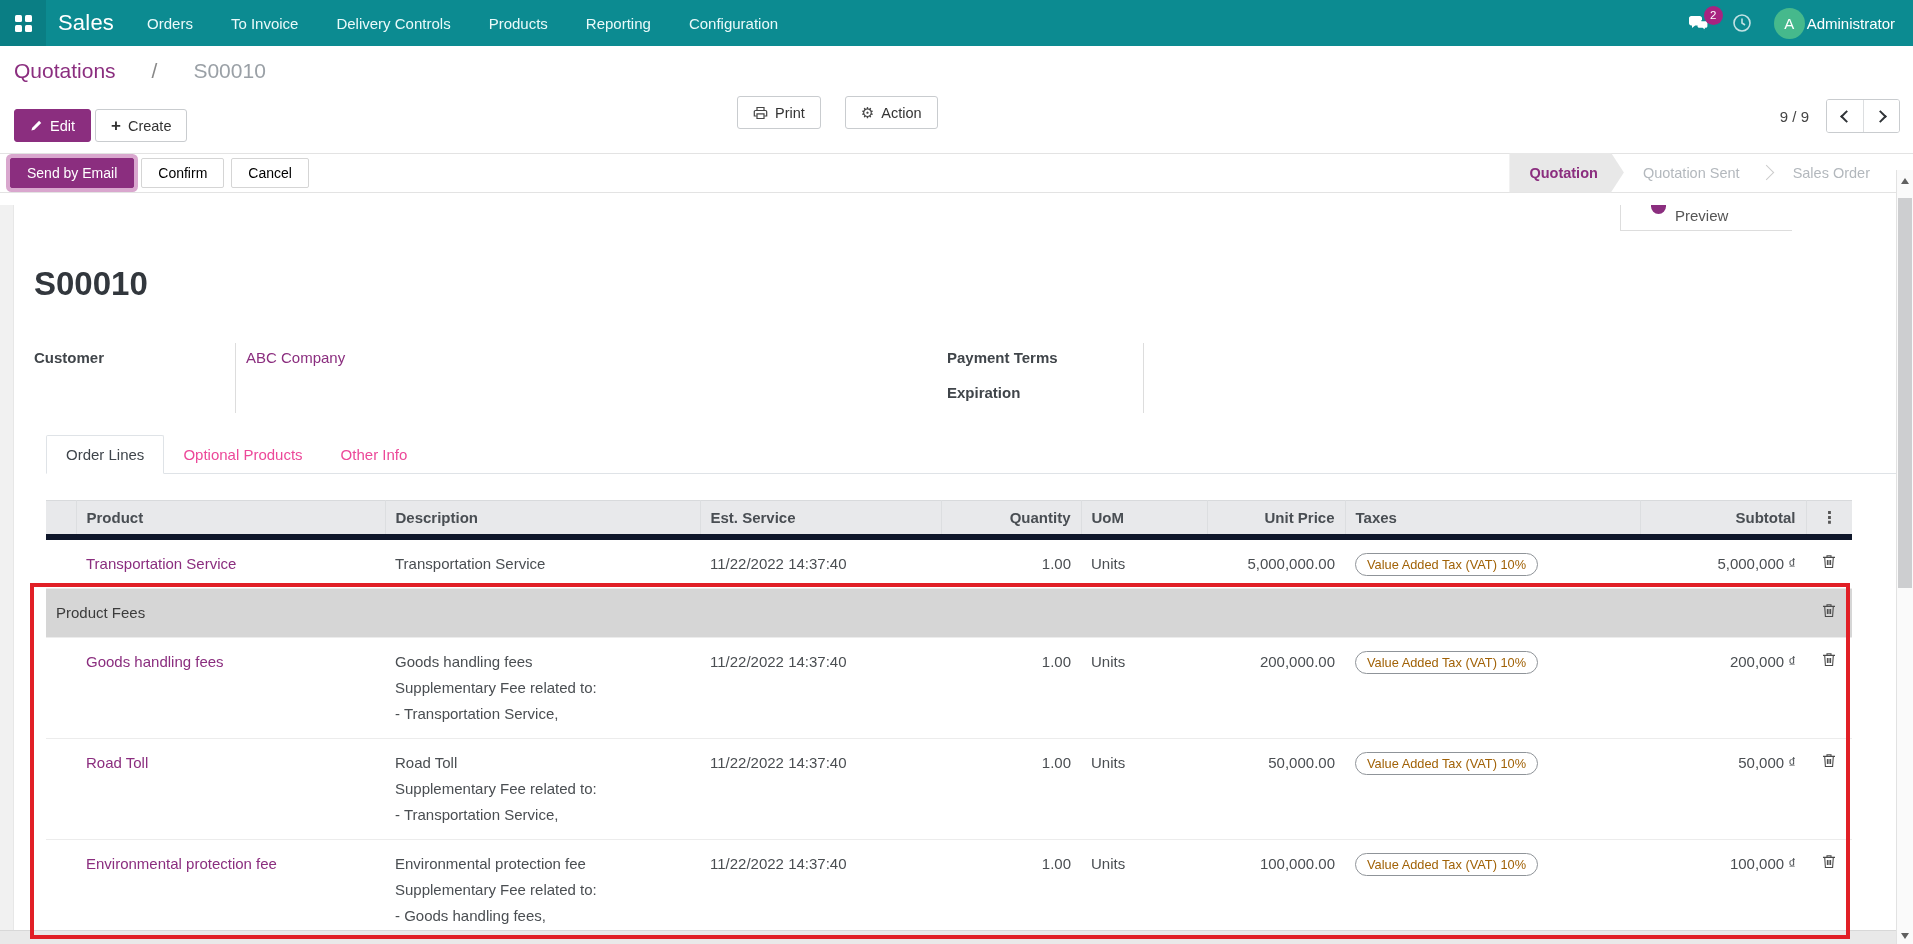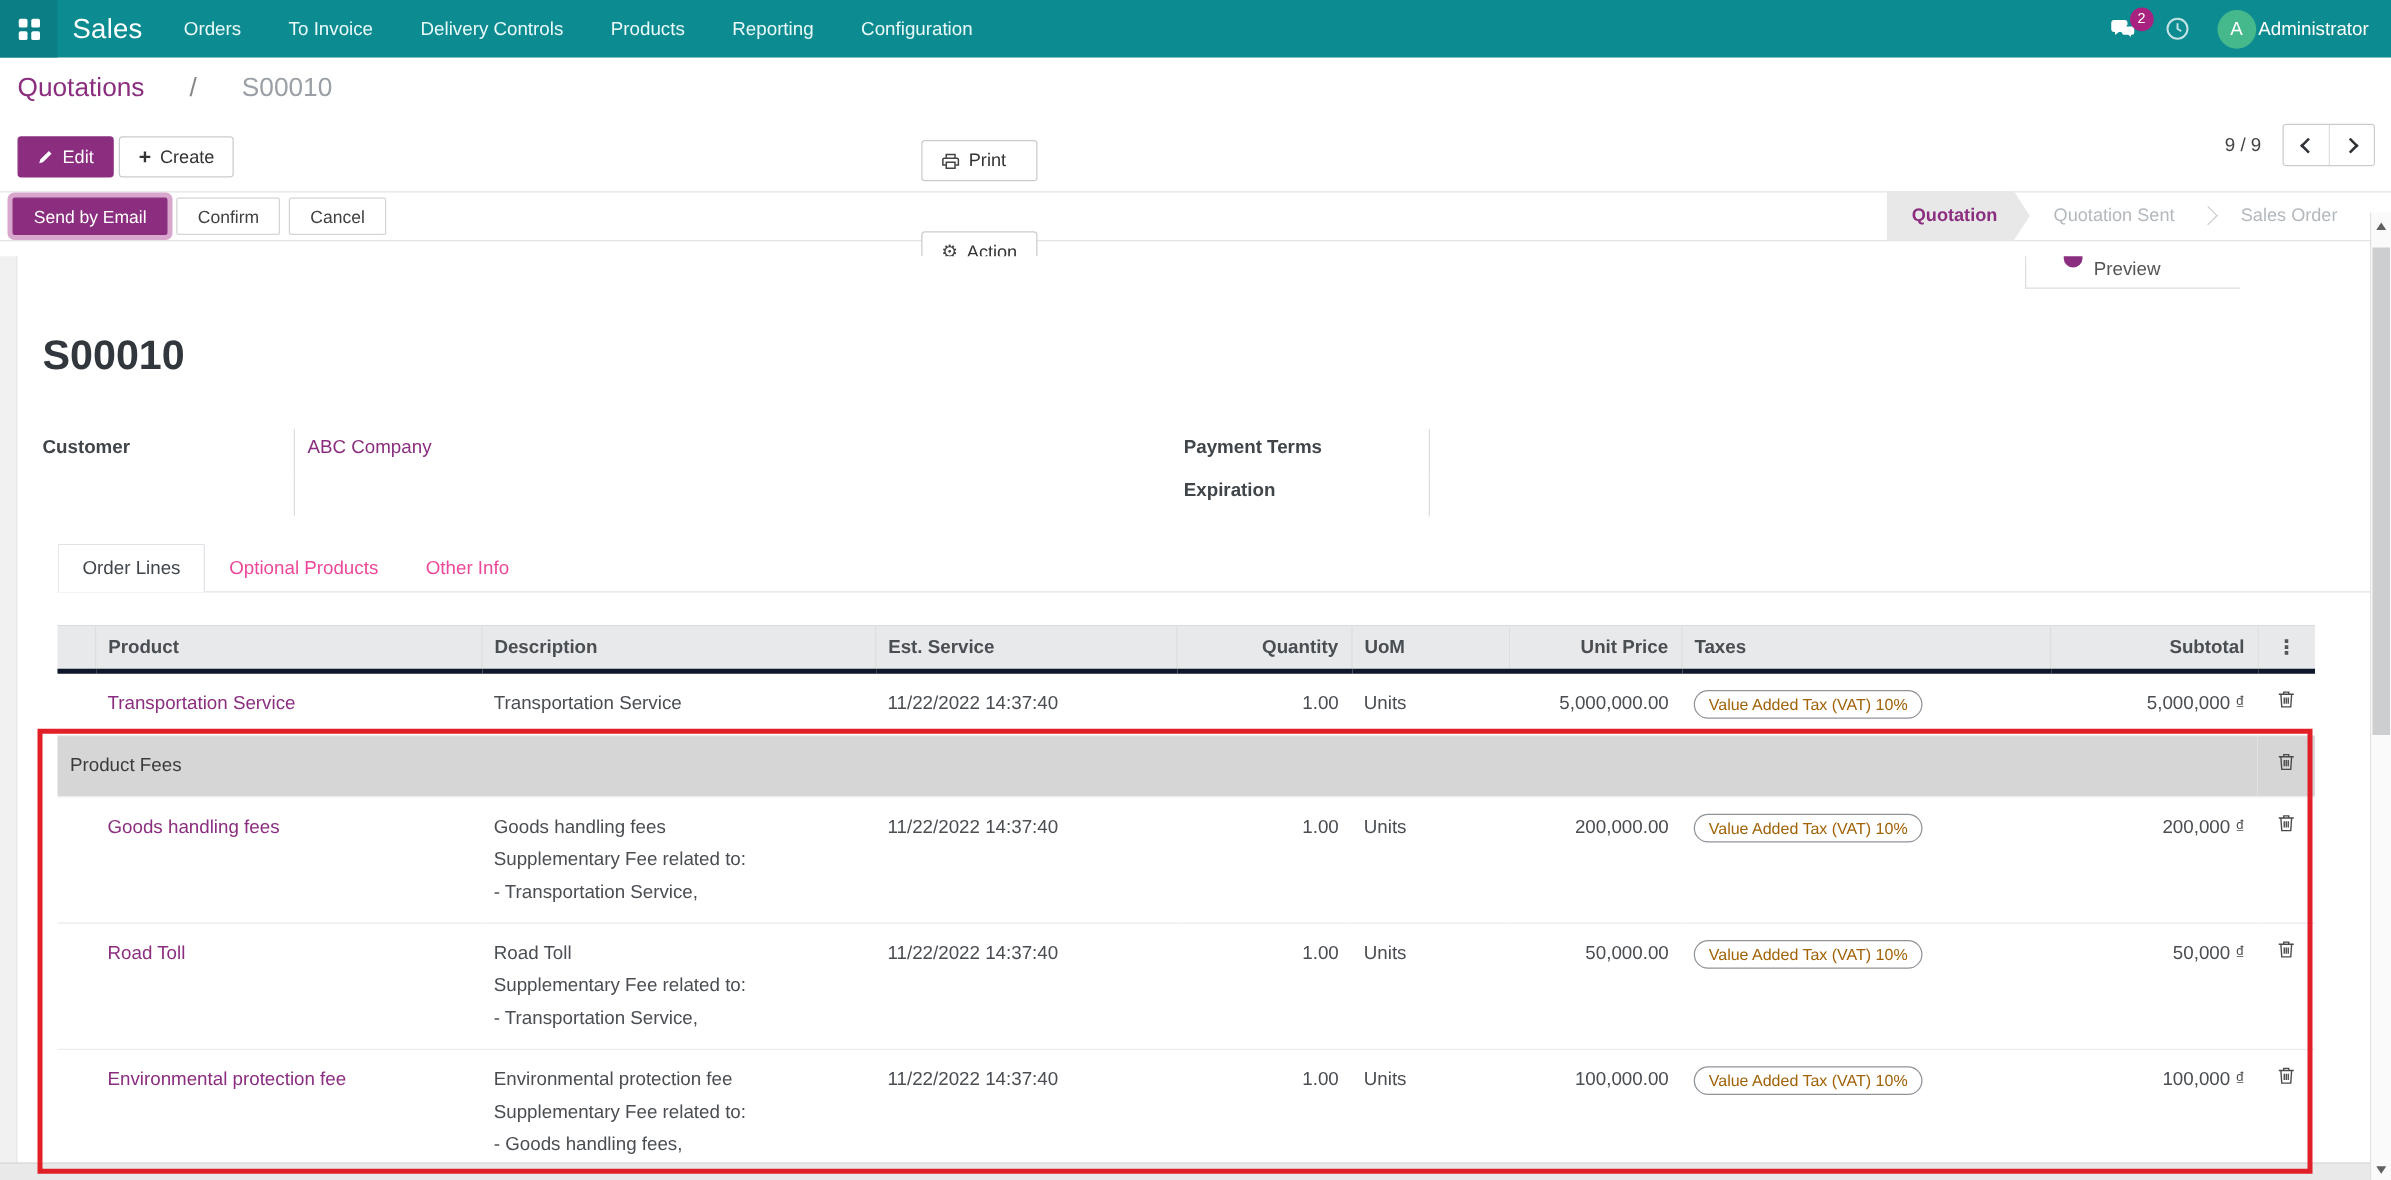--- a/index.html
+++ b/index.html
@@ -33,38 +33,38 @@
   .bc-link{ color:#8b2e7f; cursor:pointer; }
   .bc-sep{ color:#888; margin:0 7px; }
   .bc-current{ color:#9aa0a6; }
 
   
   .action-bar{ height:57px; position:relative; }
   .btn{ height:33px; display:inline-flex; align-items:center; gap:7px; padding:0 15px; font-size:14.5px;
         border:1px solid #c9cccf; background:#fff; color:#333; border-radius:3px; cursor:pointer; }
   .btn-primary{ background:#8b2e7f; border-color:#8b2e7f; color:#fff; }
   .left-actions{ position:absolute; left:14px; top:13px; display:flex; gap:4px; }
-  .center-actions{ position:absolute; left:737px; top:16px; display:flex; gap:40px;flex-direction:column; }
+  .center-actions{ position:absolute; left:737px; top:0; display:flex; gap:24px; }
   .right-actions{ position:absolute; right:13px; top:3px; display:flex; align-items:center; gap:17px; }
   .pager-count{ font-size:15px; color:#444; }
   .pager-btns{ display:flex; border:1px solid #c9cccf; border-radius:3px; overflow:hidden; }
   .pager-btn{ width:36px; height:32px; background:#fff; display:flex; align-items:center; justify-content:center; cursor:pointer; }
   .pager-btn + .pager-btn{ border-left:1px solid #dcdee0; }
   .chev-l,.chev-r{ width:9px; height:9px; border-left:2.4px solid #2f3337; border-bottom:2.4px solid #2f3337; }
   .chev-l{ transform:rotate(45deg); margin-left:3px; }
   .chev-r{ transform:rotate(-135deg); margin-right:3px; }
   .plus-glyph{ font-weight:bold; font-size:17px; line-height:1; color:#333; }
   .gear-glyph{ font-size:15px; color:#444; line-height:1; }
 
   
   .status-bar{ height:40px; border-top:1px solid #e3e3e3; border-bottom:1px solid #e3e3e3;
                display:flex; align-items:center; justify-content:space-between; padding:0 24px 0 10px; }
   .sb-left{ display:flex; gap:7px; align-items:center; }
   .sb-btn{ height:30px; display:inline-flex; align-items:center; padding:0 16px; font-size:14px;
-           border:1px solid #d5d5d5; background:#fff; color:#404040; border-radius:2px; cursor:pointer; }
+           border:1px solid #d5d5d5; background:#fff; color:#000000; border-radius:2px; cursor:pointer; }
   .sb-btn.primary{ background:#8b2e7f; border-color:#8b2e7f; color:#fff; }
   .sb-btn.halo{ box-shadow:0 0 0 4px #d9a7ce; }
   .steps{ display:flex; align-items:stretch; height:40px; margin-top:-1px; }
   .step{ display:flex; align-items:center; padding:0 19px; font-size:14.5px; color:#b3b8bd; cursor:pointer; }
   .step.active{ background:#e8e8e8; color:#8b2e7f; font-weight:bold; padding:0 26px 0 20px;
                 clip-path:polygon(0 0, calc(100% - 13px) 0, 100% 50%, calc(100% - 13px) 100%, 0 100%); }
   .step-chev{ width:11px; height:11px; border-top:1px solid #ccc; border-right:1px solid #ccc;
               transform:rotate(45deg); align-self:center; margin:0 2px; }
 
   
@@ -89,21 +89,21 @@
   .fvalue a{ color:#8b2e7f; cursor:pointer; }
 
   .tabs{ margin:22px 0 0 12px; display:flex; align-items:flex-end; border-bottom:1px solid #dfe3e7; }
   .tab{ padding:10px 19px; font-size:15px; color:#ec4899; cursor:pointer; }
   .tab.active{ color:#3f454b; background:#fff; border:1px solid #dfe3e7; border-bottom:1px solid #fff;
                margin-bottom:-1px; border-radius:2px 2px 0 0; }
 
   .table-wrap{ margin:26px 0 0 12px; }
   table.olines{ border-collapse:collapse; table-layout:fixed; width:1806px; font-size:15px; color:#4a4e52; }
   .olines thead th{ background:#e8e9eb; height:36px; font-weight:bold; color:#494e53; text-align:left;
-                    padding:0 10px; border-top:1px solid #d8dadc; border-bottom:4px solid #0f172a;
+                    padding:0 10px; border-top:1px solid #d8dadc; border-bottom:6px solid #0f172a;
                     border-right:1px solid #dcdee0; }
   .olines thead th:last-child{ border-right:none; }
   .olines thead th.num{ text-align:right; }
   .olines tbody td{ border-bottom:1px solid #ececec; vertical-align:top; padding:11px 10px; line-height:26px; }
   .olines td.num{ text-align:right; white-space:nowrap; }
   .olines .product-link{ color:#8b2e7f; cursor:pointer; }
   .section-row td{ background:#d6d6d6; padding:3px 10px; font-weight:normal; color:#3b3b3b;
                    border-bottom:1px solid #c9c9c9; line-height:22px; }
   .tax-pill{ display:inline-block; border:1px solid #8f9499; border-radius:12px; padding:0 11px;
              font-size:12.8px; color:#a16207; background:#fff; white-space:nowrap; line-height:21px; margin-top:2px; }

